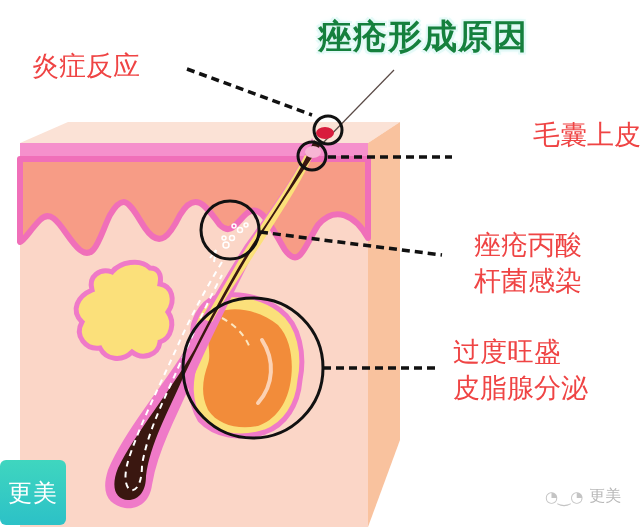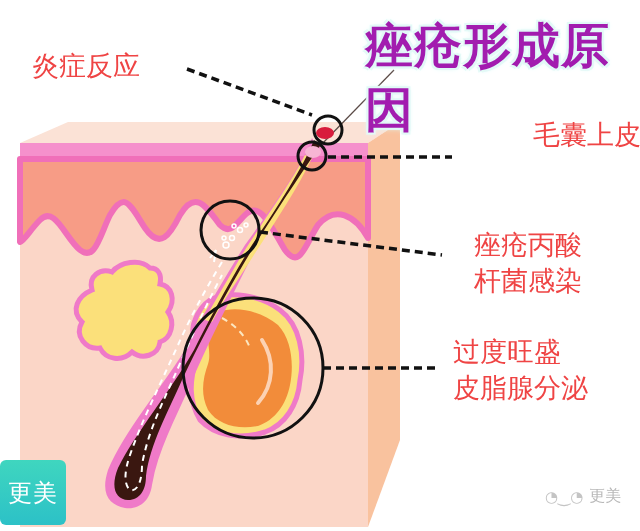--- a/index.html
+++ b/index.html
@@ -1,19 +1,19 @@
 <!DOCTYPE html>
 <html><head>
 <meta charset="utf-8">
 <style>
   html,body{margin:0;padding:0;background:#ffffff;}
   body{width:640px;height:531px;position:relative;overflow:hidden;font-family:"DejaVu Sans","Liberation Sans",sans-serif;}
   svg.diagram{position:absolute;left:0;top:0;}
-  .title{position:absolute;left:318px;top:14px;font-size:48px;font-weight:bold;color:#a21caf;letter-spacing:1px;
-    text-shadow:0 0 4px #dff8f6,0 0 6px #dff8f6,2px 2px 0 #e6faf8,-2px -2px 0 #e6faf8,2px -2px 0 #e6faf8,-2px 2px 0 #e6faf8;margin-left:47px;}
+  .title{position:absolute;left:318px;top:14px;font-size:34px;font-weight:bold;color:#15803d;letter-spacing:1px;
+    text-shadow:0 0 4px #dff8f6,0 0 6px #dff8f6,2px 2px 0 #e6faf8,-2px -2px 0 #e6faf8,2px -2px 0 #e6faf8,-2px 2px 0 #e6faf8;}
   .label{position:absolute;font-size:27px;color:#ef4444;line-height:36px;white-space:nowrap;}
   .logo{position:absolute;left:0;top:460px;width:66px;height:65px;border-radius:6px;
     background:linear-gradient(180deg,#3fd6bf 0%,#2cc1c7 100%);color:#ffffff;font-size:24px;
     display:flex;align-items:center;justify-content:center;letter-spacing:1px;}
   .watermark{position:absolute;left:545px;top:486px;font-size:16px;color:#b8b8b8;display:flex;align-items:center;gap:6px;}
   .wm-icon{font-size:15px;color:#c4c4c4;}
 </style>
 </head>
 <body>
 

